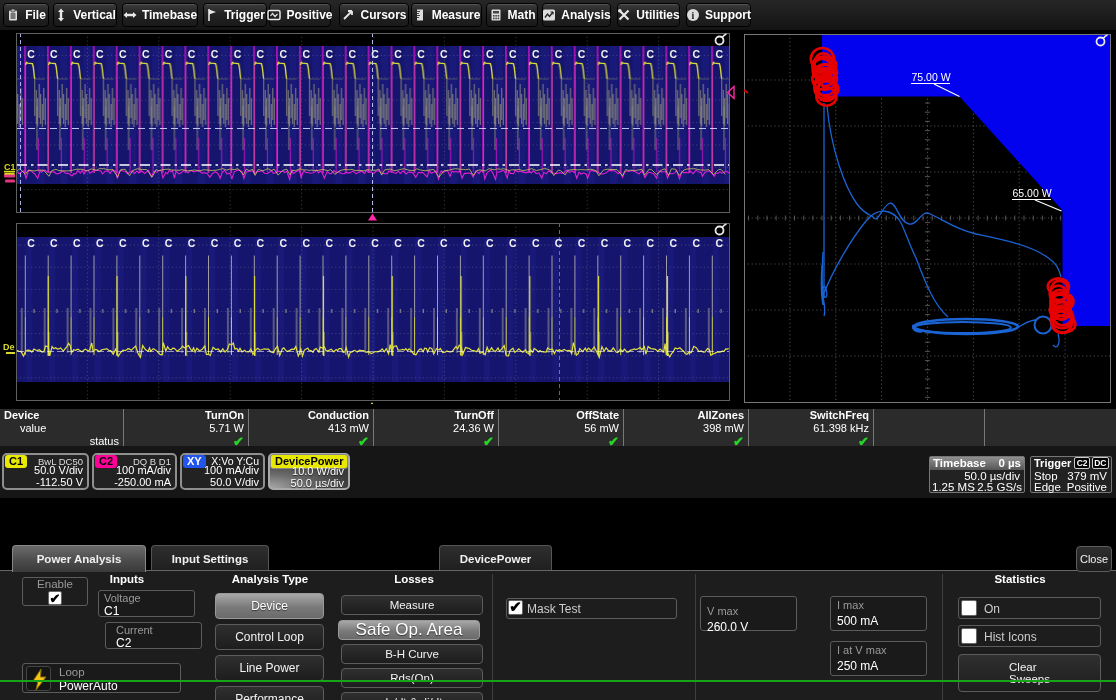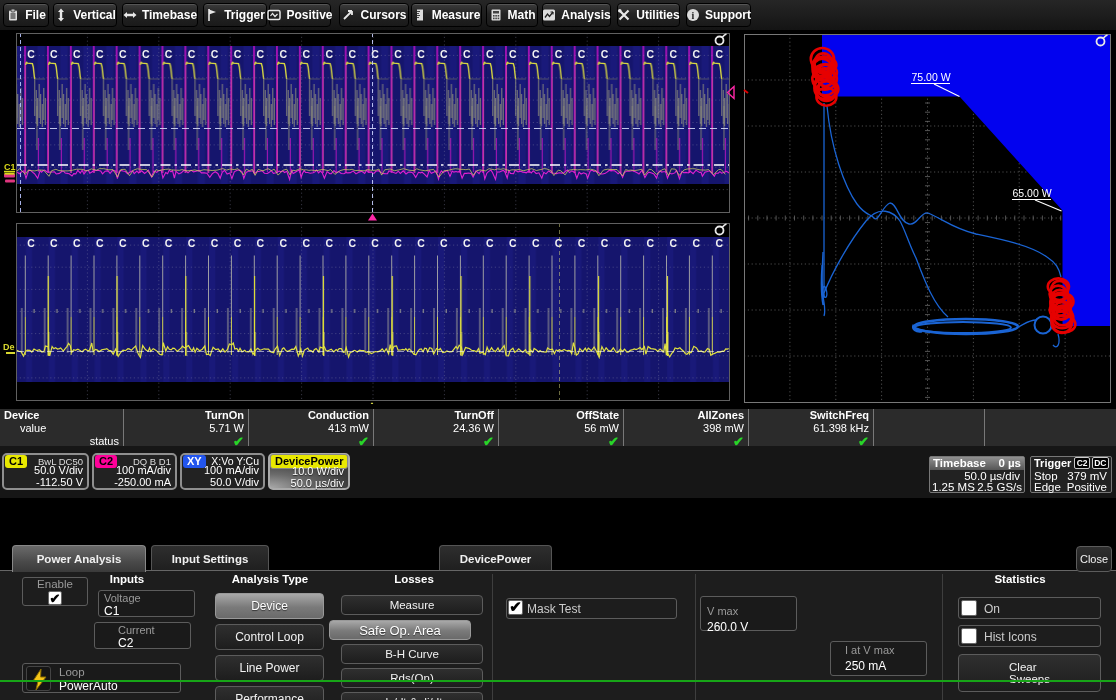--- a/index.html
+++ b/index.html
@@ -436,49 +436,53 @@
       <div class="sechdr" style="left:364px;top:31px;width:100px">Losses</div>
       <div class="sechdr" style="left:970px;top:31px;width:100px">Statistics</div>
       <div class="obox" style="left:22px;top:35px;width:66px;height:29px;background:transparent">
         <div style="text-align:center;color:#9a9a9a;font-size:11.5px">Enable</div>
       </div>
       <div class="cb" style="left:48px;top:49px;width:14px;height:14px;line-height:13px">✔</div>
       <div class="obox" style="left:98px;top:48px;width:97px;height:27px;padding:1px 5px">
         <div class="olabel">Voltage</div>
         <div style="font-size:12px">C1</div>
       </div>
-      <div class="obox" style="left:94px;top:80px;width:97px;height:27px;padding:1px 23px">
+      <div class="obox" style="left:105px;top:80px;width:97px;height:27px;padding:1px 10px">
         <div class="olabel">Current</div>
         <div style="font-size:12px">C2</div>
       </div>
       <div class="obox" style="left:22px;top:121px;width:159px;height:30px">
 <div style="position:absolute;left:3px;top:2px;width:25px;height:25px;background:#151515;border:1px solid #444;border-radius:3px">
 <svg width="25" height="25" viewBox="0 0 25 25">
             <path d="M14,2 L6,14 H11 L9,23 L19,10 H13.5 Z" fill="#f5c518" stroke="#8a6d00" stroke-width="1"></path>
           </svg></div>
 <div style="position:absolute;left:36px;top:2px;color:#9a9a9a;font-size:11.5px">Loop</div>
 <div style="position:absolute;left:36px;top:15px;font-size:12px">PowerAuto</div>
       </div>
       <div class="pbtn pbtnsel" style="left:215px;top:51px;width:109px;height:26px">Device</div>
       <div class="pbtn " style="left:215px;top:82px;width:109px;height:26px">Control Loop</div>
       <div class="pbtn " style="left:215px;top:113px;width:109px;height:26px">Line Power</div>
       <div class="pbtn " style="left:215px;top:144px;width:109px;height:26px">Performance</div>
       <div class="pbtn " style="left:341px;top:53px;width:142px;height:20px;font-size:11.5px">Measure</div>
-      <div class="pbtn pbtnsel" style="left:329px;top:78px;width:142px;height:20px;font-size:13px">Safe Op. Area</div>
+      <div class="pbtn pbtnsel" style="left:338px;top:78px;width:142px;height:20px;font-size:17px">Safe Op. Area</div>
       <div class="pbtn " style="left:341px;top:102px;width:142px;height:20px;font-size:11.5px">B-H Curve</div>
       <div class="pbtn " style="left:341px;top:126px;width:142px;height:20px;font-size:11.5px">Rds(On)</div>
       <div class="pbtn " style="left:341px;top:150px;width:142px;height:20px;font-size:11.5px">dv/dt &amp; di/dt</div>
       <div class="obox" style="left:506px;top:56px;width:171px;height:21px;background:transparent"></div>
       <div class="cb" style="left:508px;top:58px;width:15px;height:15px;font-size:15px;line-height:12px">✔</div>
       <div style="position:absolute;left:527px;top:60px;font-size:12px;color:#ccc">Mask Test</div>
       <div class="obox" style="left:700px;top:54px;width:97px;height:35px;padding:8px 6px">
         <div class="olabel">V max</div>
         <div style="font-size:12px;margin-top:3px">260.0 V</div>
       </div>
-      <div class="obox" style="left:830px;top:99px;width:97px;height:35px;padding:2px 14px">
+      <div class="obox" style="left:830px;top:54px;width:97px;height:35px;padding:2px 6px">
+        <div class="olabel">I max</div>
+        <div style="font-size:12px;margin-top:3px">500 mA</div>
+      </div>
+      <div class="obox" style="left:830px;top:99px;width:97px;height:35px;padding:2px 6px">
         <div class="olabel">I at V max</div>
         <div style="font-size:12px;margin-top:3px">250 mA</div>
       </div>
       <div class="obox" style="left:958px;top:55px;width:143px;height:22px;background:transparent"></div>
       <div class="cb" style="left:961px;top:58px;width:16px;height:16px;color:#fff"></div>
       <div style="position:absolute;left:984px;top:60px;font-size:12px;color:#ccc">On</div>
       <div class="obox" style="left:958px;top:83px;width:143px;height:22px;background:transparent"></div>
       <div class="cb" style="left:961px;top:86px;width:16px;height:16px;color:#fff"></div>
       <div style="position:absolute;left:984px;top:88px;font-size:12px;color:#ccc">Hist Icons</div>
       <div class="pbtn" style="left:958px;top:112px;width:143px;height:38px;font-size:11.5px">Clear<br>Sweeps</div>

